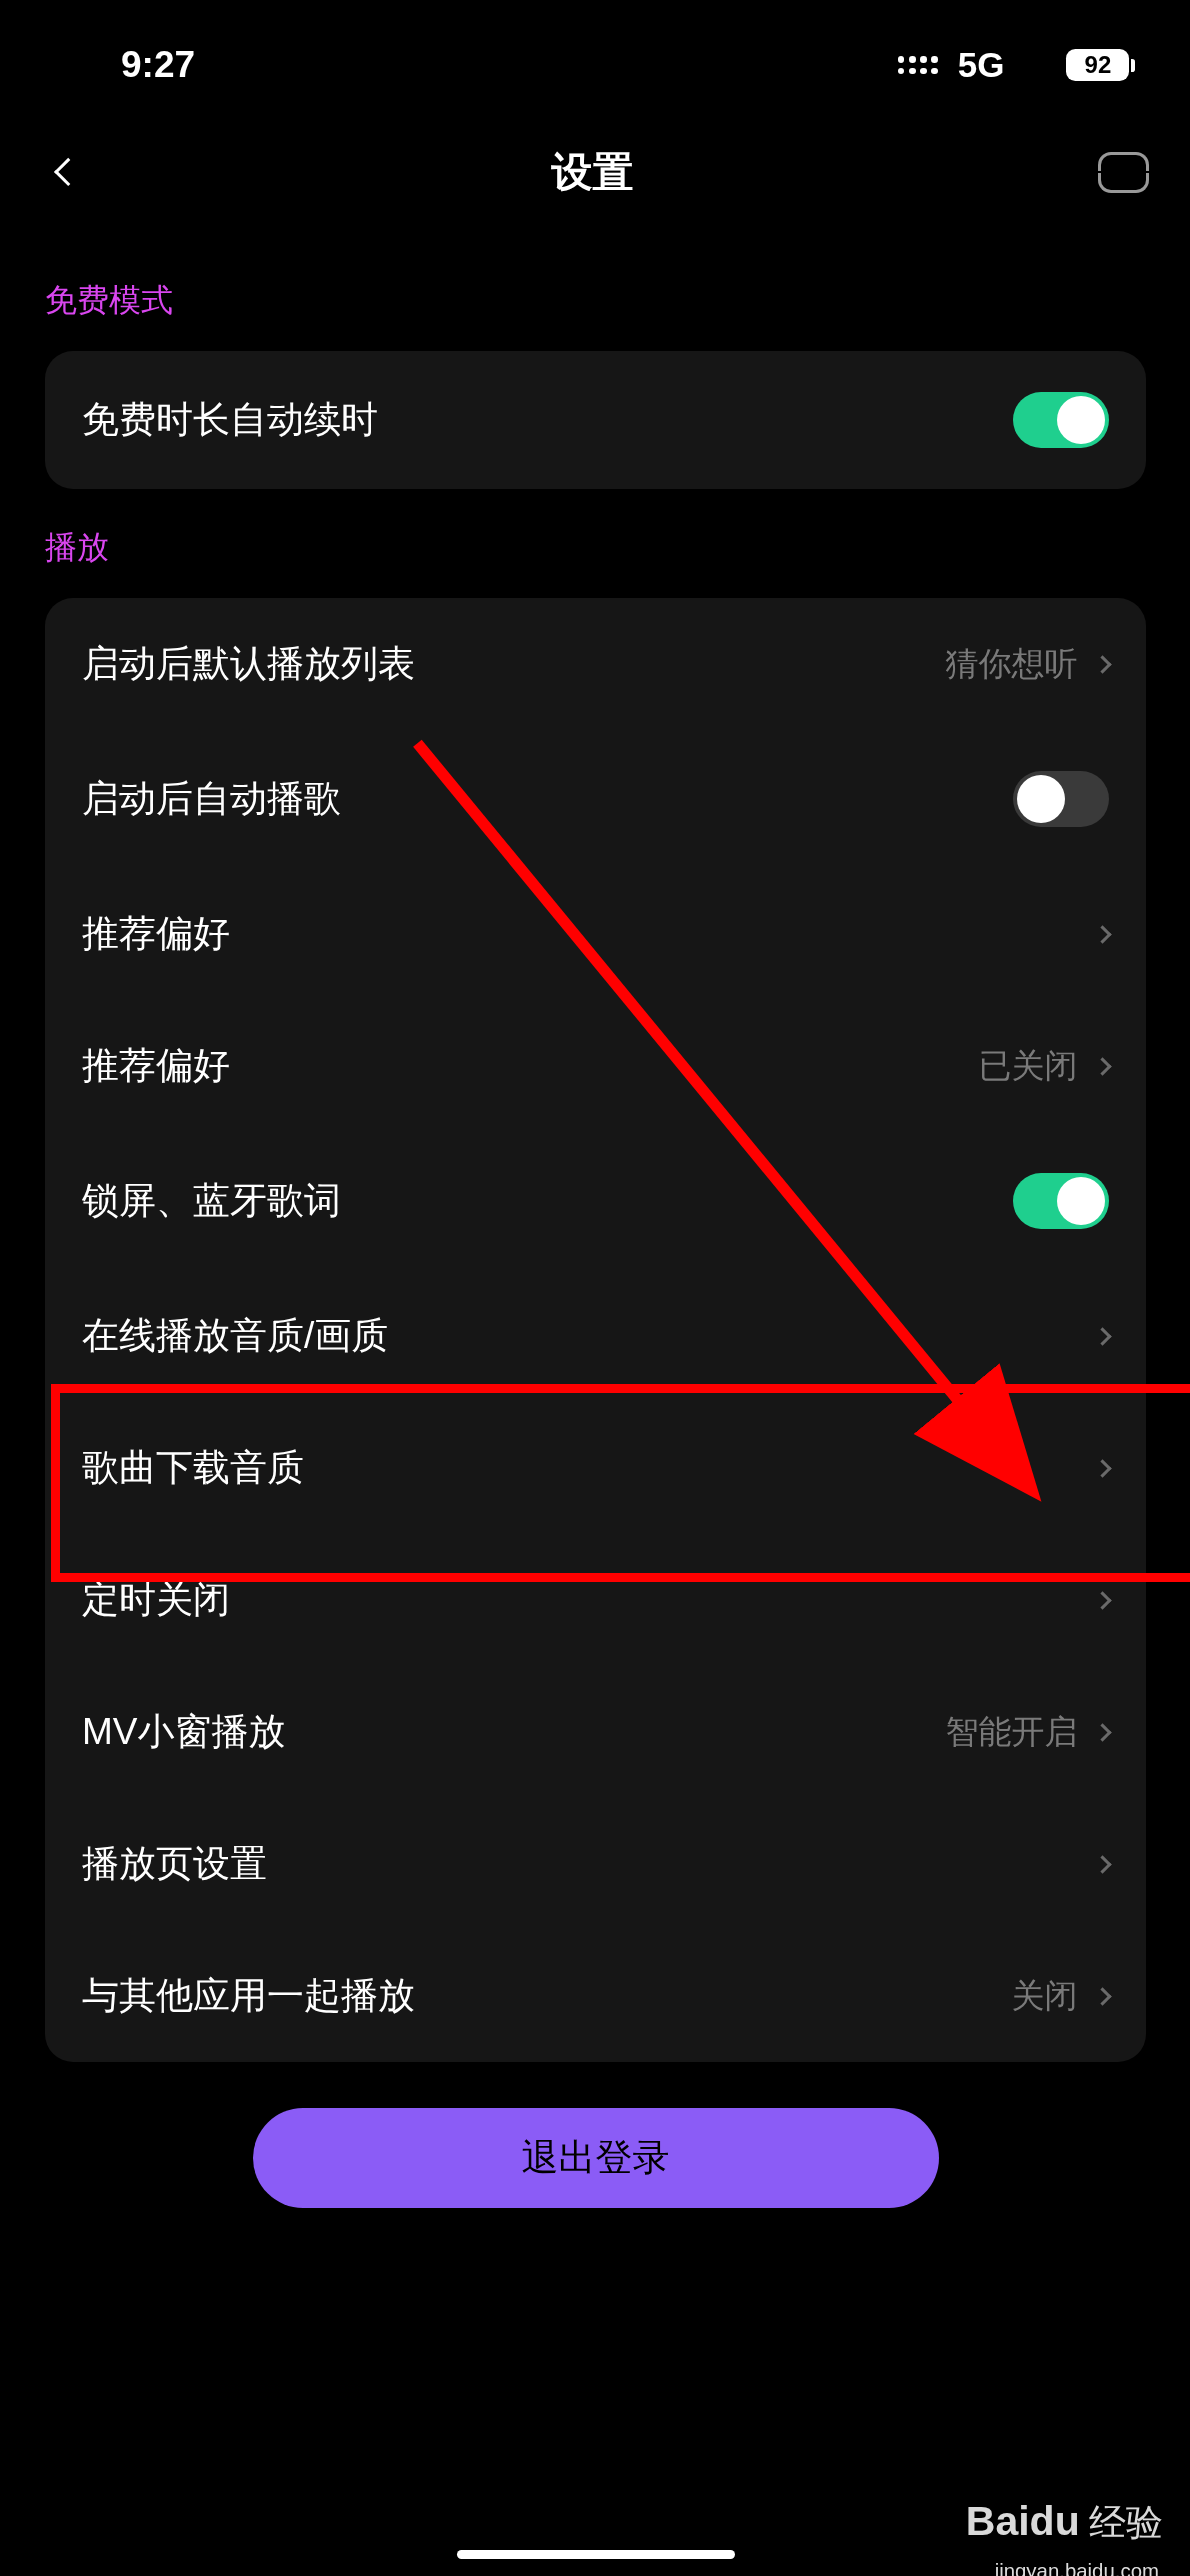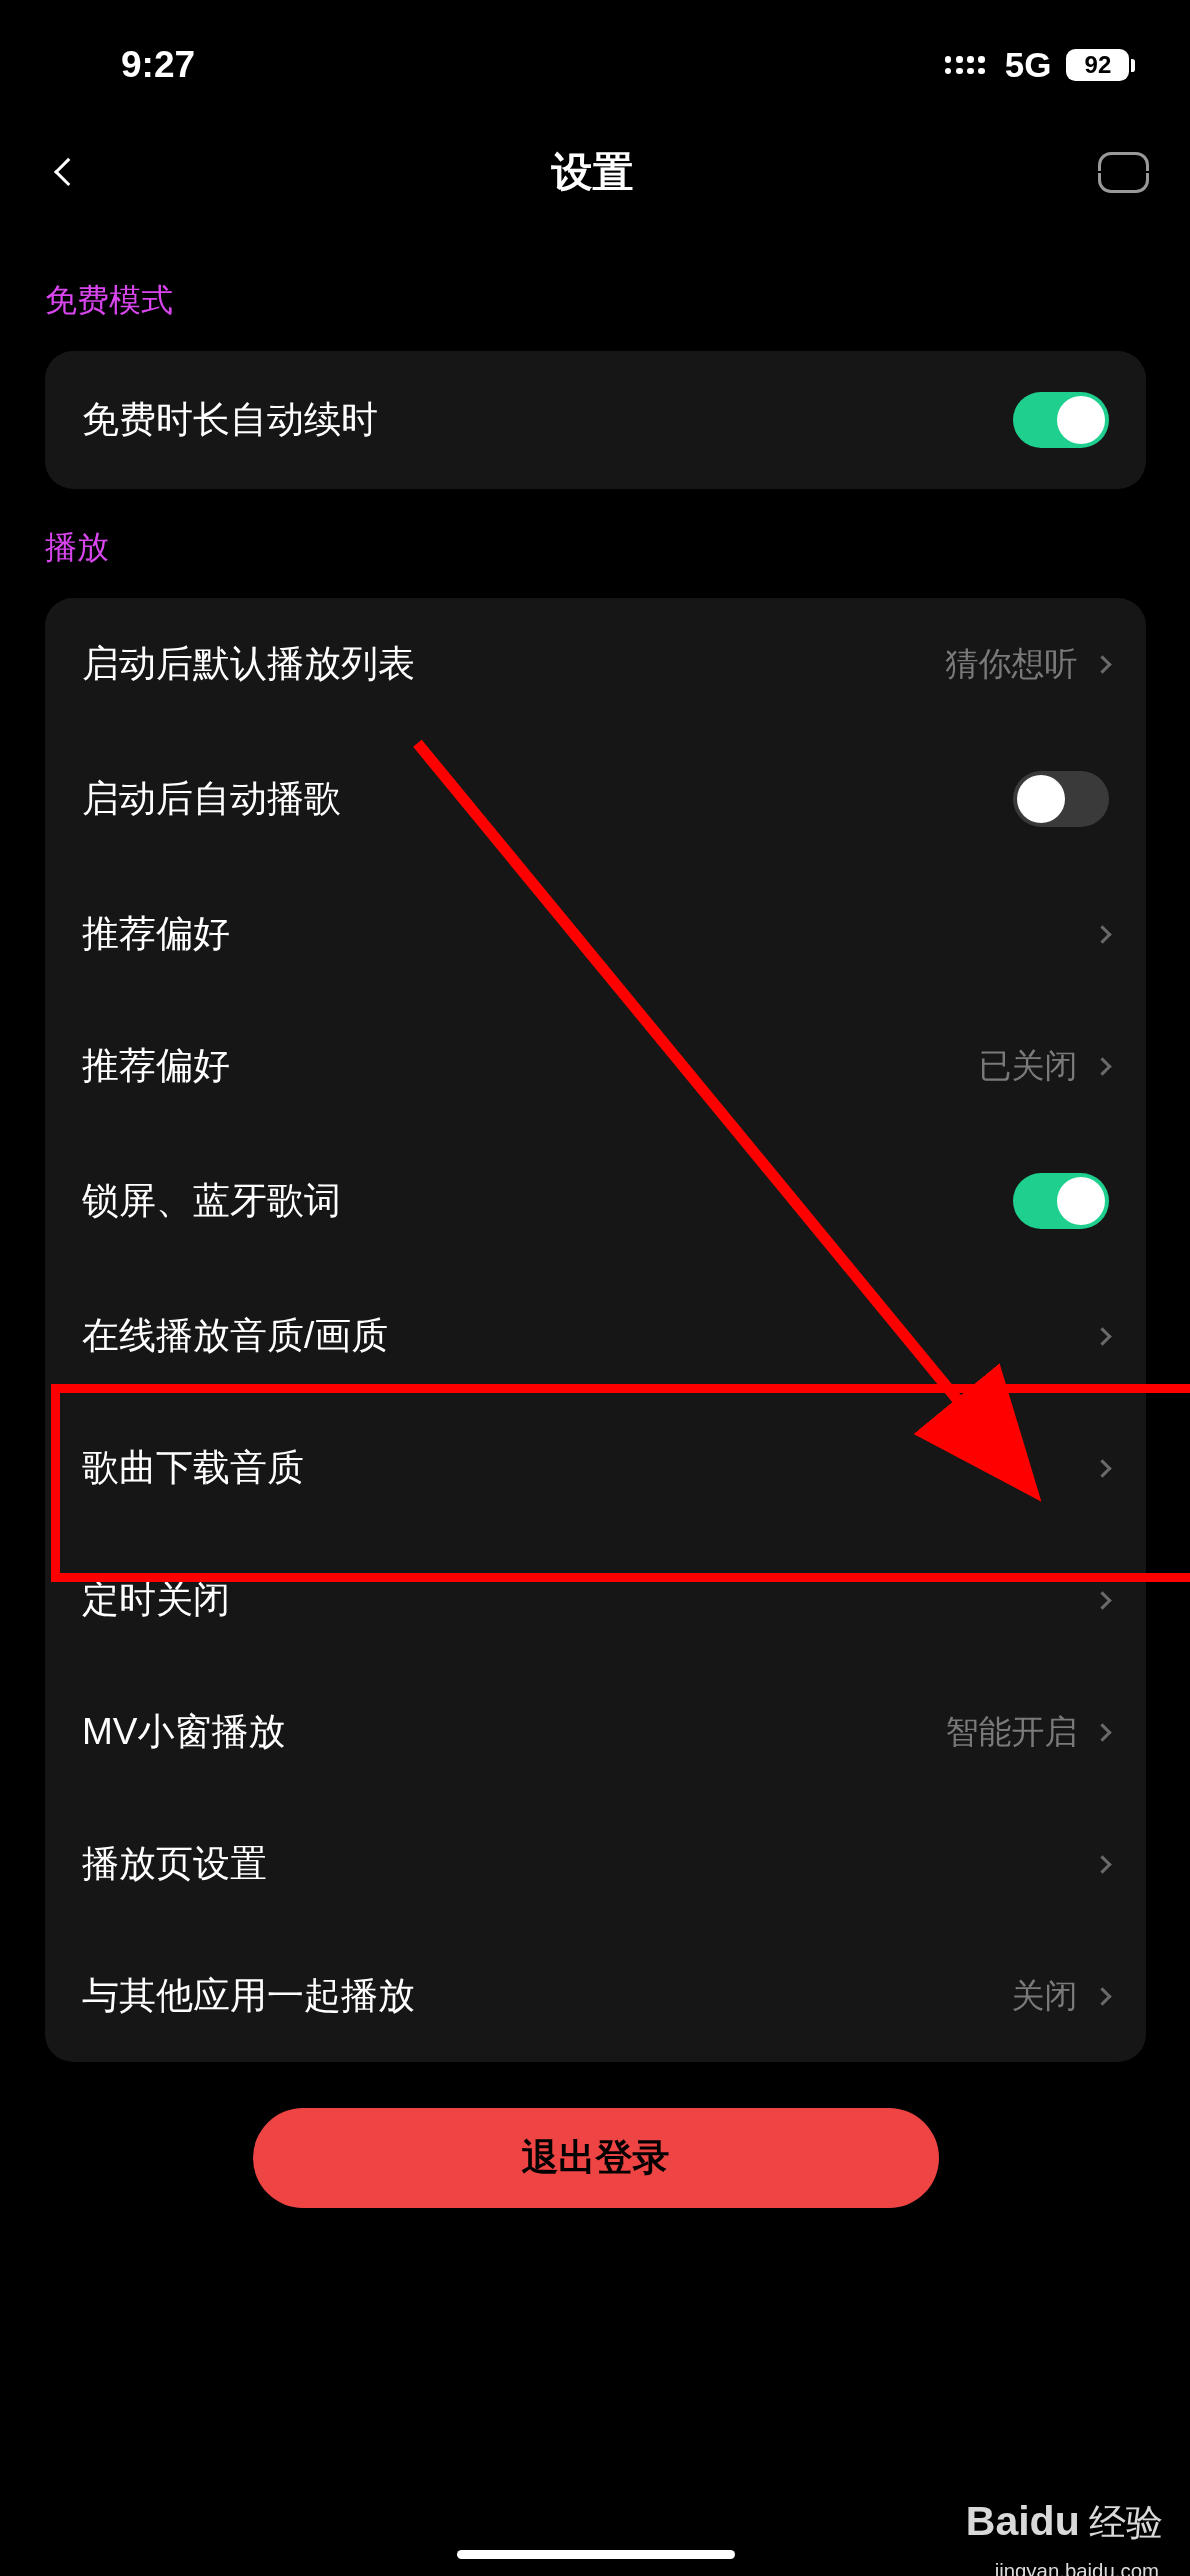--- a/index.html
+++ b/index.html
@@ -53,20 +53,21 @@
       width: 63px;
       height: 32px;
       background: #fff;
       border-radius: 9.3px;
       display: flex;
       align-items: center;
       justify-content: center;
       color: #000;
       font-size: 24px;
       font-weight: 700;
+      margin-left: 47px;
     }
     .battery-tip {
       width: 3.7px;
       height: 13px;
       background: #fff;
       border-radius: 0 2.8px 2.8px 0;
       margin-left: 1.9px;
     }
     
     .header {
@@ -198,27 +199,27 @@
     }
     
     .logout-wrap {
       padding: 46px 139px;
       display: flex;
       justify-content: center;
     }
     .logout-btn {
       width: 686px;
       height: 100px;
-      background: #ef4444;
+      background: #8b5cf6;
       border-radius: 56px;
       display: flex;
       align-items: center;
       justify-content: center;
       font-size: 37px;
-      font-weight: 700;
+      font-weight: 400;
       color: #000;
     }
     
     .red-box {
       position: absolute;
       border: 9.3px solid #ff0000;
       left: 51px;
       top: 1384px;
       width: 1213px;
       height: 198px;

